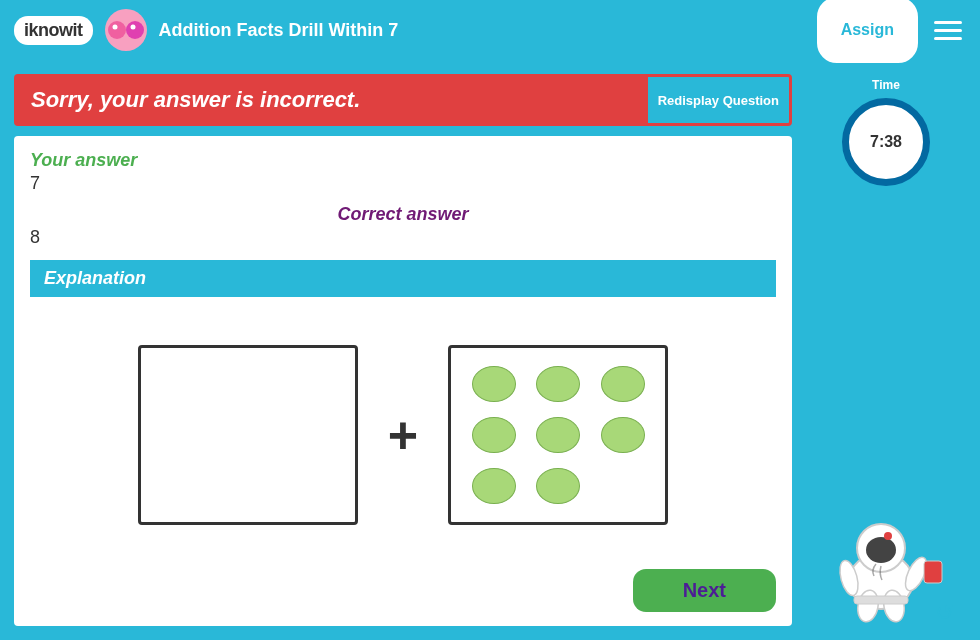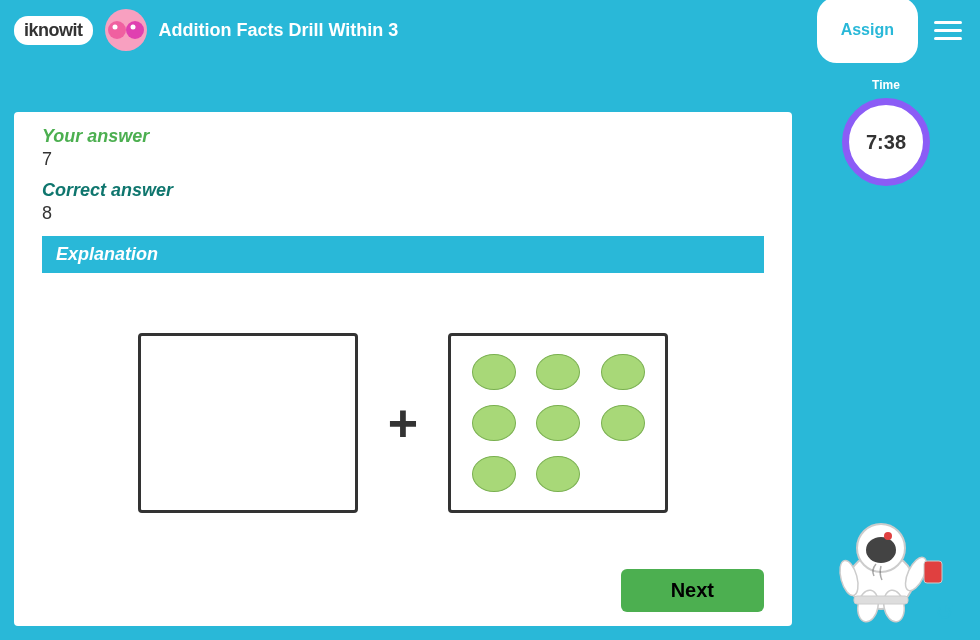--- a/index.html
+++ b/index.html
@@ -118,42 +118,42 @@
       min-width: 80px;
       display: flex;
       align-items: center;
       justify-content: center;
     }
 
     
     .white-box {
       background: white;
       border-radius: 4px;
-      padding: 14px 28px;
-      flex: 1;
-      display: flex;
-      flex-direction: column;
-      margin-top: 38px;
+      padding: 14px 16px;
+      flex: 1;
+      display: flex;
+      flex-direction: column;
     }
     .your-answer-label {
       color: #4caf50;
       font-style: italic;
       font-weight: bold;
       font-size: 18px;
     }
     .answer-value {
       font-size: 18px;
       color: #333;
       margin: 2px 0 10px 0;
     }
     .correct-answer-label {
-      color: #0f766e;
+      color: #701a75;
       font-style: italic;
       font-weight: bold;
       font-size: 18px;
+      text-align: center;
     }
     .correct-value {
       font-size: 18px;
       color: #333;
       margin: 2px 0 12px 0;
     }
 
     
     .explanation-bar {
       background: #29b8d8;
@@ -217,26 +217,26 @@
     }
 
     
     .next-btn-row {
       display: flex;
       justify-content: flex-end;
       margin-top: 10px;
     }
     .next-btn {
       background: #4caf50;
-      color: #000000;
+      color: #4c1d95;
       font-size: 20px;
       font-weight: bold;
       padding: 10px 50px;
       border: none;
-      border-radius: 6px;
+      border-radius: 13px;
       cursor: pointer;
     }
 
     
     .sidebar {
       width: 160px;
       display: flex;
       flex-direction: column;
       align-items: center;
       gap: 16px;
@@ -250,26 +250,26 @@
     }
     .stat-label {
       color: white;
       font-size: 12px;
       font-weight: bold;
     }
     .circle-outer {
       width: 88px;
       height: 88px;
       border-radius: 50%;
-      border: 7px solid #8b5cf6;
+      border: 7px solid #0369a1;
       background: white;
       display: flex;
       align-items: center;
       justify-content: center;
-      font-size: 20px;
+      font-size: 16px;
       font-weight: bold;
       color: #333;
     }
 
     
     .astronaut-area {
       flex: 1;
       display: flex;
       flex-direction: column;
       align-items: center;
@@ -297,33 +297,37 @@
     <span>iknowit</span>
   </div>
   <div class="logo-icon">
     <svg width="36" height="22" viewBox="0 0 36 22">
       <circle cx="9" cy="11" r="9" fill="#f060a0"></circle>
       <circle cx="27" cy="11" r="9" fill="#e040b0"></circle>
       <circle cx="7" cy="8" r="2.5" fill="white"></circle>
       <circle cx="25" cy="8" r="2.5" fill="white"></circle>
     </svg>
   </div>
-  <div class="header-title">Addition Facts Drill Within 3</div>
+  <div class="header-title">Addition Facts Drill Within 7</div>
   <button class="assign-btn">Assign</button>
   <button class="hamburger">
     <span></span>
     <span></span>
     <span></span>
   </button>
 </div>
 
 <div class="main-layout">
 
   <div class="content-area">
 
+    <div class="incorrect-banner">
+      <div class="incorrect-text">Sorry, your answer is incorrect.</div>
+      <div class="redisplay-btn">Redisplay Question</div>
+    </div>
 
     <div class="white-box">
       <div class="your-answer-label">Your answer</div>
       <div class="answer-value">7</div>
       <div class="correct-answer-label">Correct answer</div>
       <div class="correct-value">8</div>
 
       <div class="explanation-bar">
         <span>Explanation</span>
       </div>

